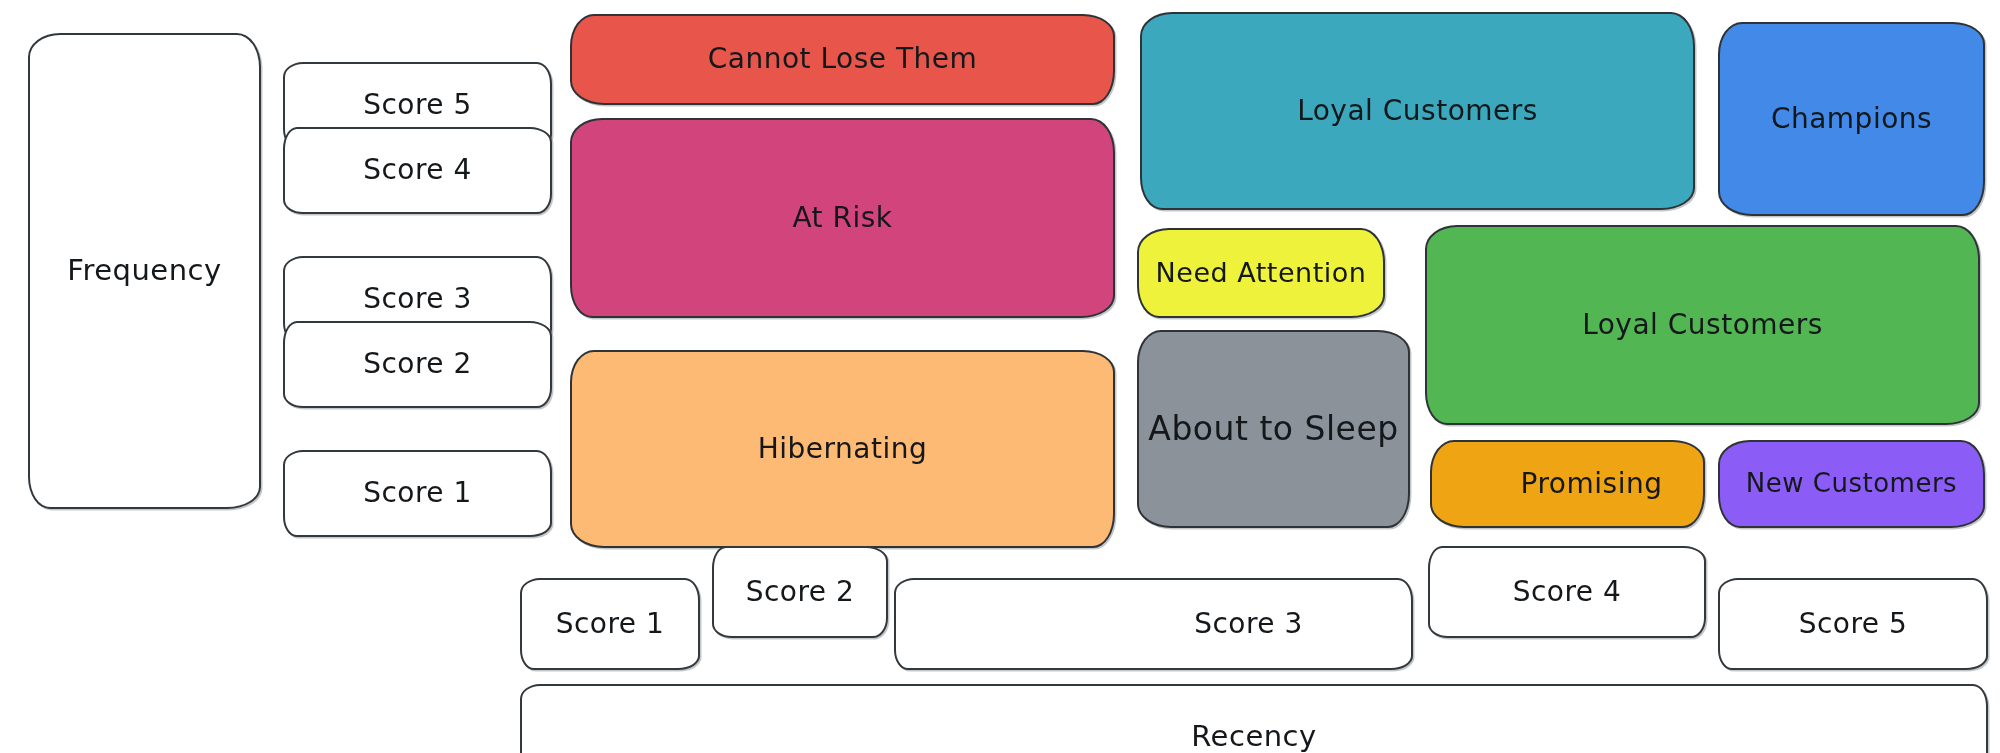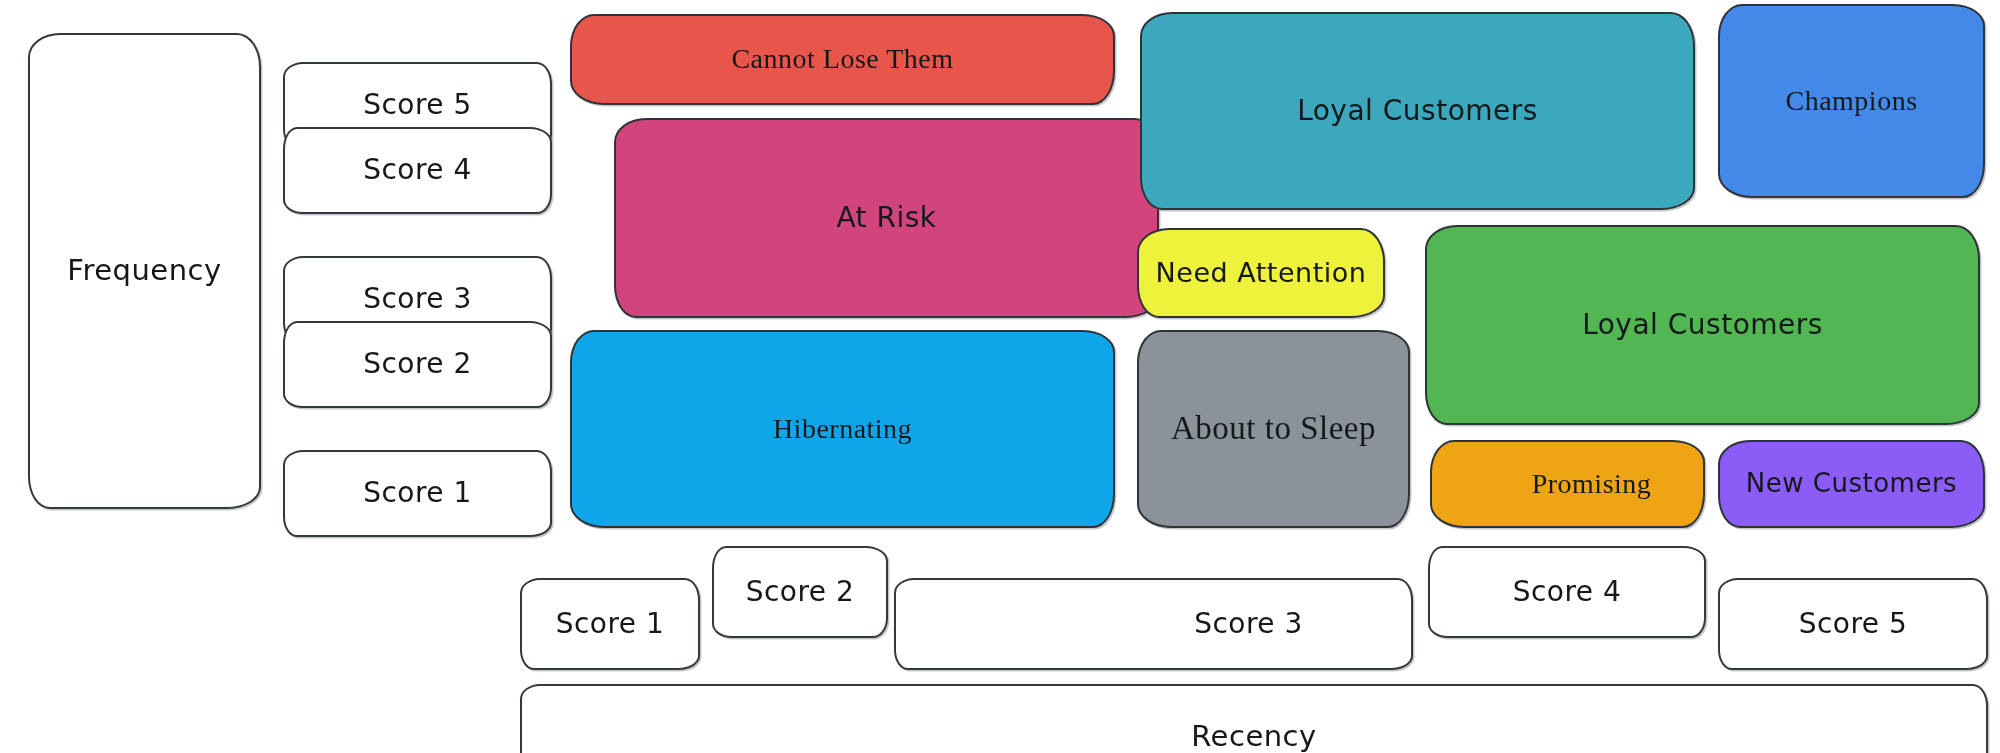--- a/index.html
+++ b/index.html
@@ -18,37 +18,37 @@
     font-size:28px;
     line-height:1.15;
     border:2.5px solid #33383d;
     box-sizing:border-box;
     box-shadow:1.5px 1.5px 0 rgba(125,130,136,.45);
     background:#ffffff;
     letter-spacing:.5px;
   }
   
   .skA{border-radius:32px 24px 34px 22px / 24px 34px 22px 32px;}
-  .skB{border-radius:24px 32px 22px 34px / 32px 22px 34px 24px;font-family:Liberation Serif, serif;}
+  .skB{border-radius:24px 32px 22px 34px / 32px 22px 34px 24px;}
   .skC{border-radius:20px 15px 22px 14px / 15px 22px 14px 20px;margin-top:32px;}
   .skD{border-radius:14px 22px 15px 20px / 22px 15px 20px 14px;}
 
   
   #freq-axis   {left:28px;  top:33px;  width:233px; height:476px; font-size:29px;}
   .fscore      {left:283px; width:269px; height:87px;}
   #fscore-0{top:30px;} #fscore-1{top:127px;} #fscore-2{top:224px;}
   #fscore-3{top:321px;} #fscore-4{top:418px;}
 
   
   .seg{border-color:#2e3338;}
   #seg-cannot-lose    {left:570px;  top:14px;  width:545px; height:91px;}
-  #seg-at-risk        {left:570px;  top:118px; width:545px; height:200px;margin-left:44px;}
+  #seg-at-risk        {left:570px;  top:118px; width:545px; height:200px;}
   #seg-hibernating    {left:570px;  top:330px; width:545px; height:198px;}
   #seg-loyal-top      {left:1140px; top:12px;  width:555px; height:198px;}
-  #seg-champions      {left:1718px; top:4px;  width:267px; height:194px;}
+  #seg-champions      {left:1718px; top:22px;  width:267px; height:194px;}
   #seg-need-attention {left:1137px; top:228px; width:248px; height:90px; font-size:27px;text-align:center;}
   #seg-about-to-sleep {left:1137px; top:330px; width:273px; height:198px; font-size:33px;}
   #seg-loyal-mid      {left:1425px; top:225px; width:555px; height:200px;}
   #seg-promising      {left:1430px; top:440px; width:275px; height:88px;}
   #seg-new-customers  {left:1718px; top:440px; width:267px; height:88px; font-size:26px;}
 
   
   .rscore{top:546px; height:92px;}
   #rscore-0{left:520px;  width:180px;}
   #rscore-1{left:712px;  width:176px;}
@@ -65,21 +65,21 @@
   <div class="box skA" id="freq-axis">Frequency</div>
 
   <div class="box skC fscore" id="fscore-0">Score 5</div>
   <div class="box skD fscore" id="fscore-1">Score 4</div>
   <div class="box skC fscore" id="fscore-2">Score 3</div>
   <div class="box skD fscore" id="fscore-3">Score 2</div>
   <div class="box skC fscore" id="fscore-4">Score 1</div>
 
   <div class="box skB seg" id="seg-cannot-lose" style="background-color: rgb(232, 85, 75);">Cannot Lose Them</div>
   <div class="box skA seg" id="seg-at-risk" style="background-color: rgb(210, 68, 124);">At Risk</div>
-  <div class="box skB seg" id="seg-hibernating" style="background-color: #0ea5e9;">Hibernating</div>
+  <div class="box skB seg" id="seg-hibernating" style="background-color: #fdba74; margin-top: 20px;">Hibernating</div>
   <div class="box skA seg" id="seg-loyal-top" style="background-color: rgb(59, 168, 189);">Loyal Customers</div>
   <div class="box skB seg" id="seg-champions" style="background-color: rgb(66, 137, 232);">Champions</div>
   <div class="box skA seg" id="seg-need-attention" style="background-color: rgb(238, 242, 58);">Need Attention</div>
   <div class="box skB seg" id="seg-about-to-sleep" style="background-color: rgb(139, 146, 154);">About to Sleep</div>
   <div class="box skA seg" id="seg-loyal-mid" style="background-color: rgb(82, 183, 83);">Loyal Customers</div>
   <div class="box skB seg" id="seg-promising" style="background-color: rgb(239, 165, 19); padding-left: 48px;">Promising</div>
   <div class="box skA seg" id="seg-new-customers" style="background-color: #8b5cf6;">New Customers</div>
 
   <div class="box skC rscore" id="rscore-0">Score 1</div>
   <div class="box skD rscore" id="rscore-1">Score 2</div>

